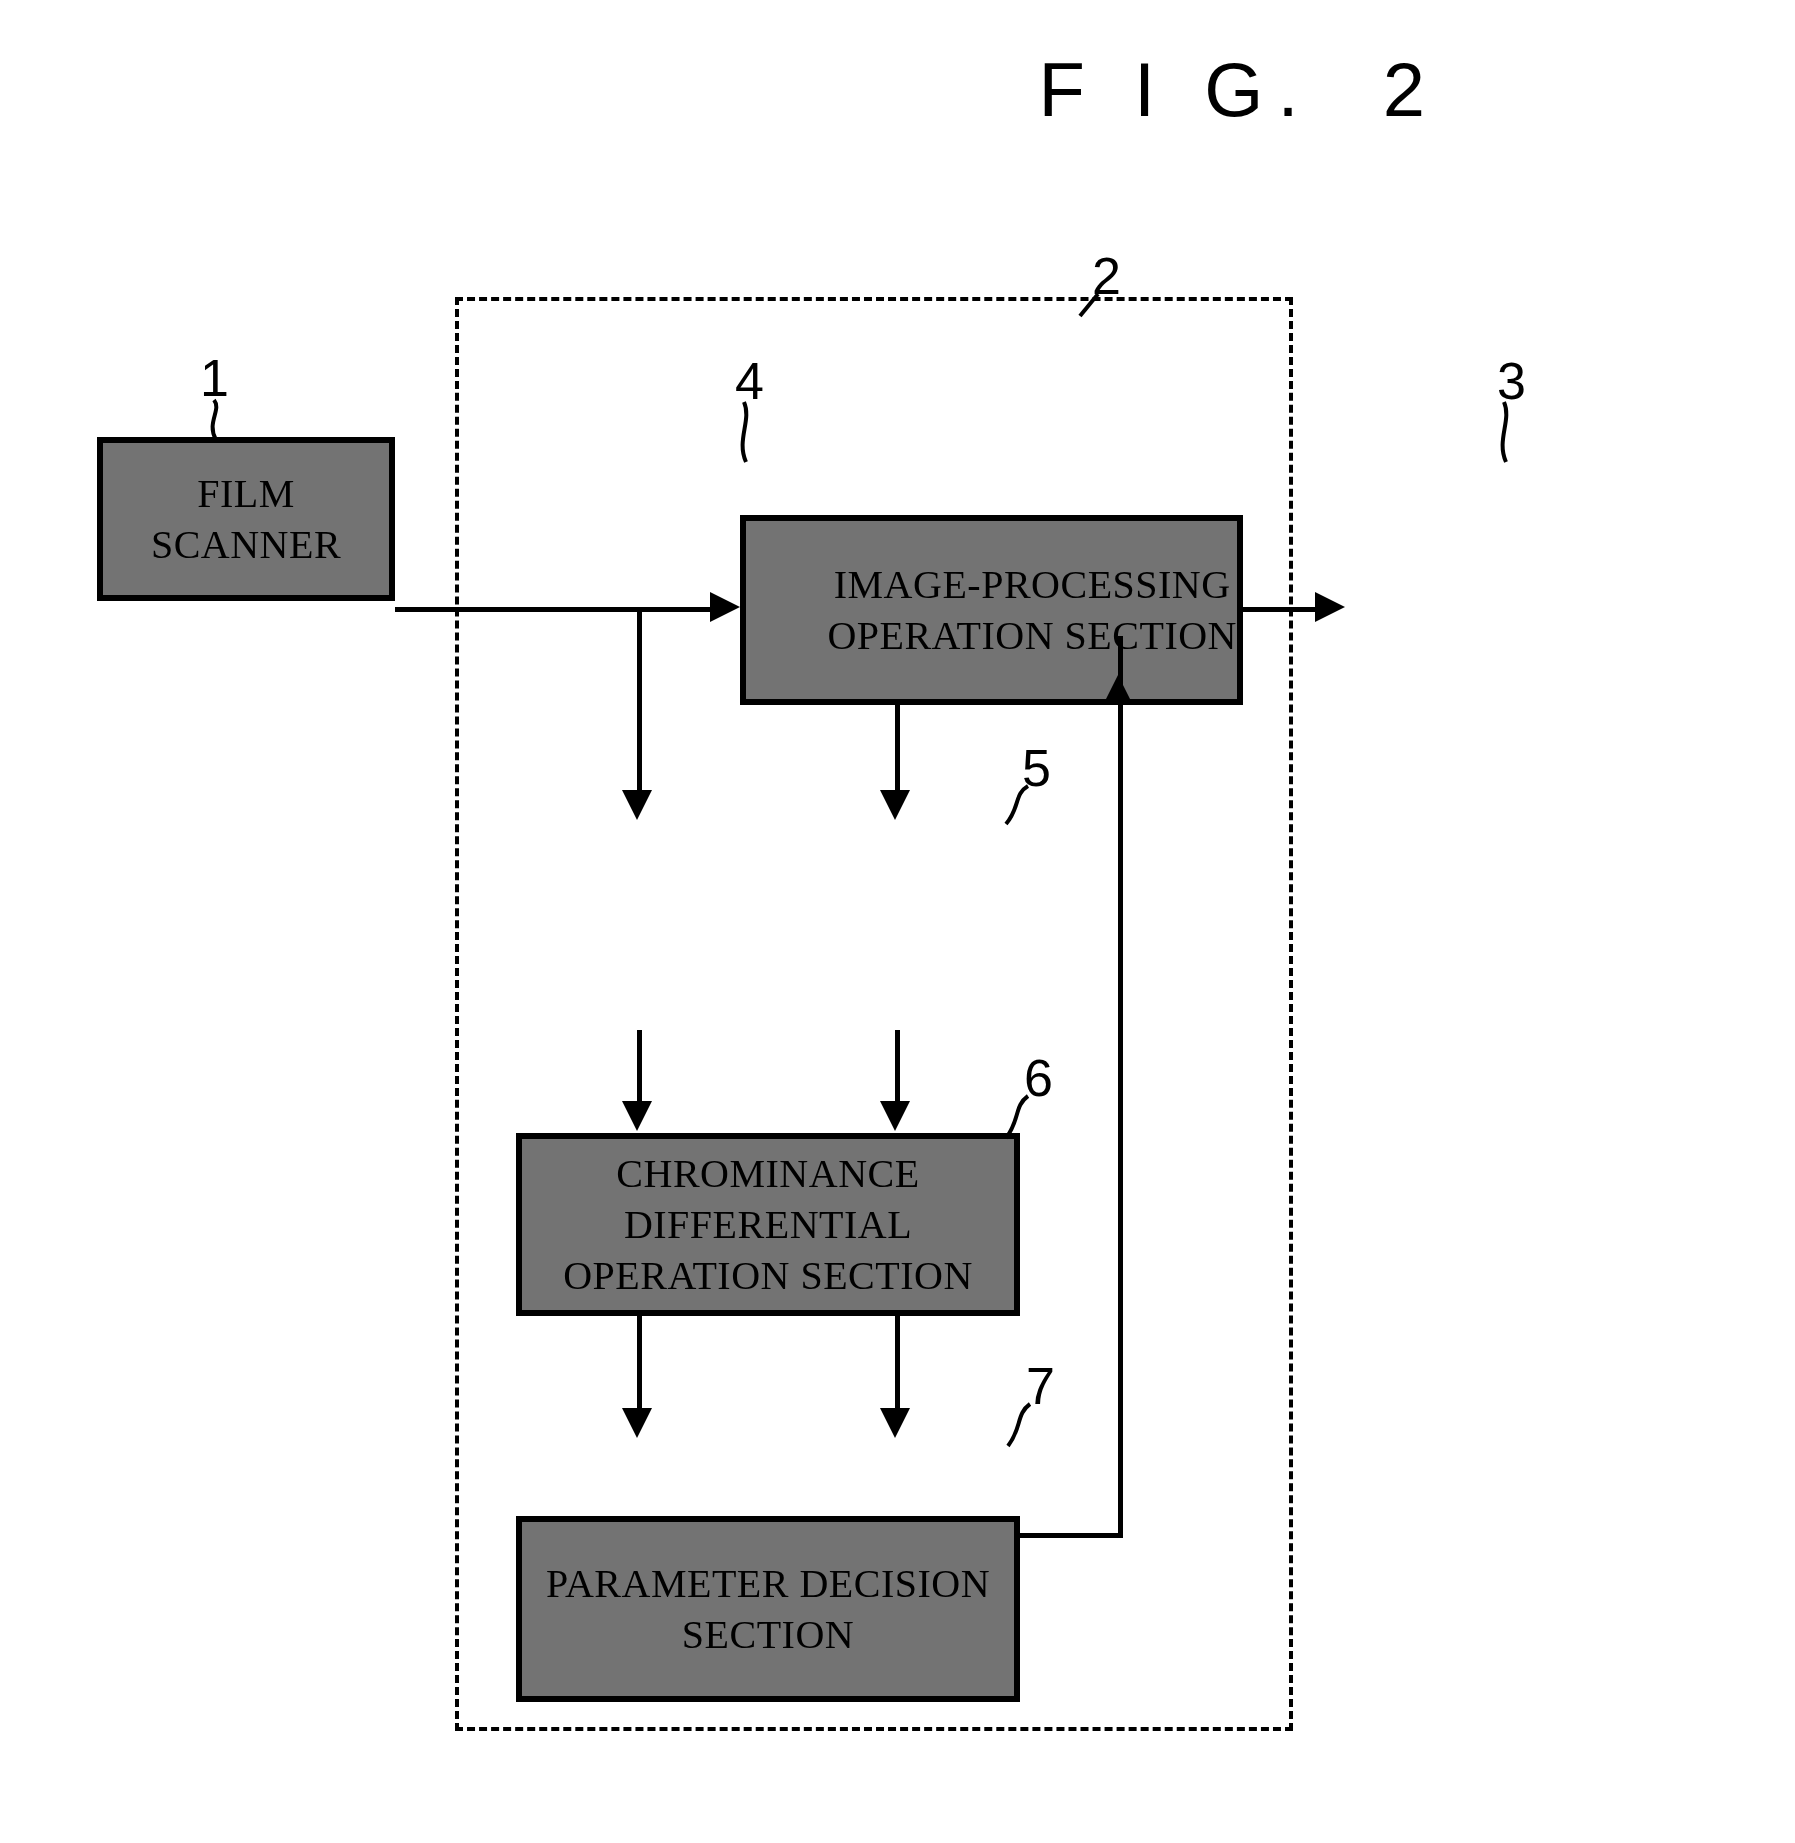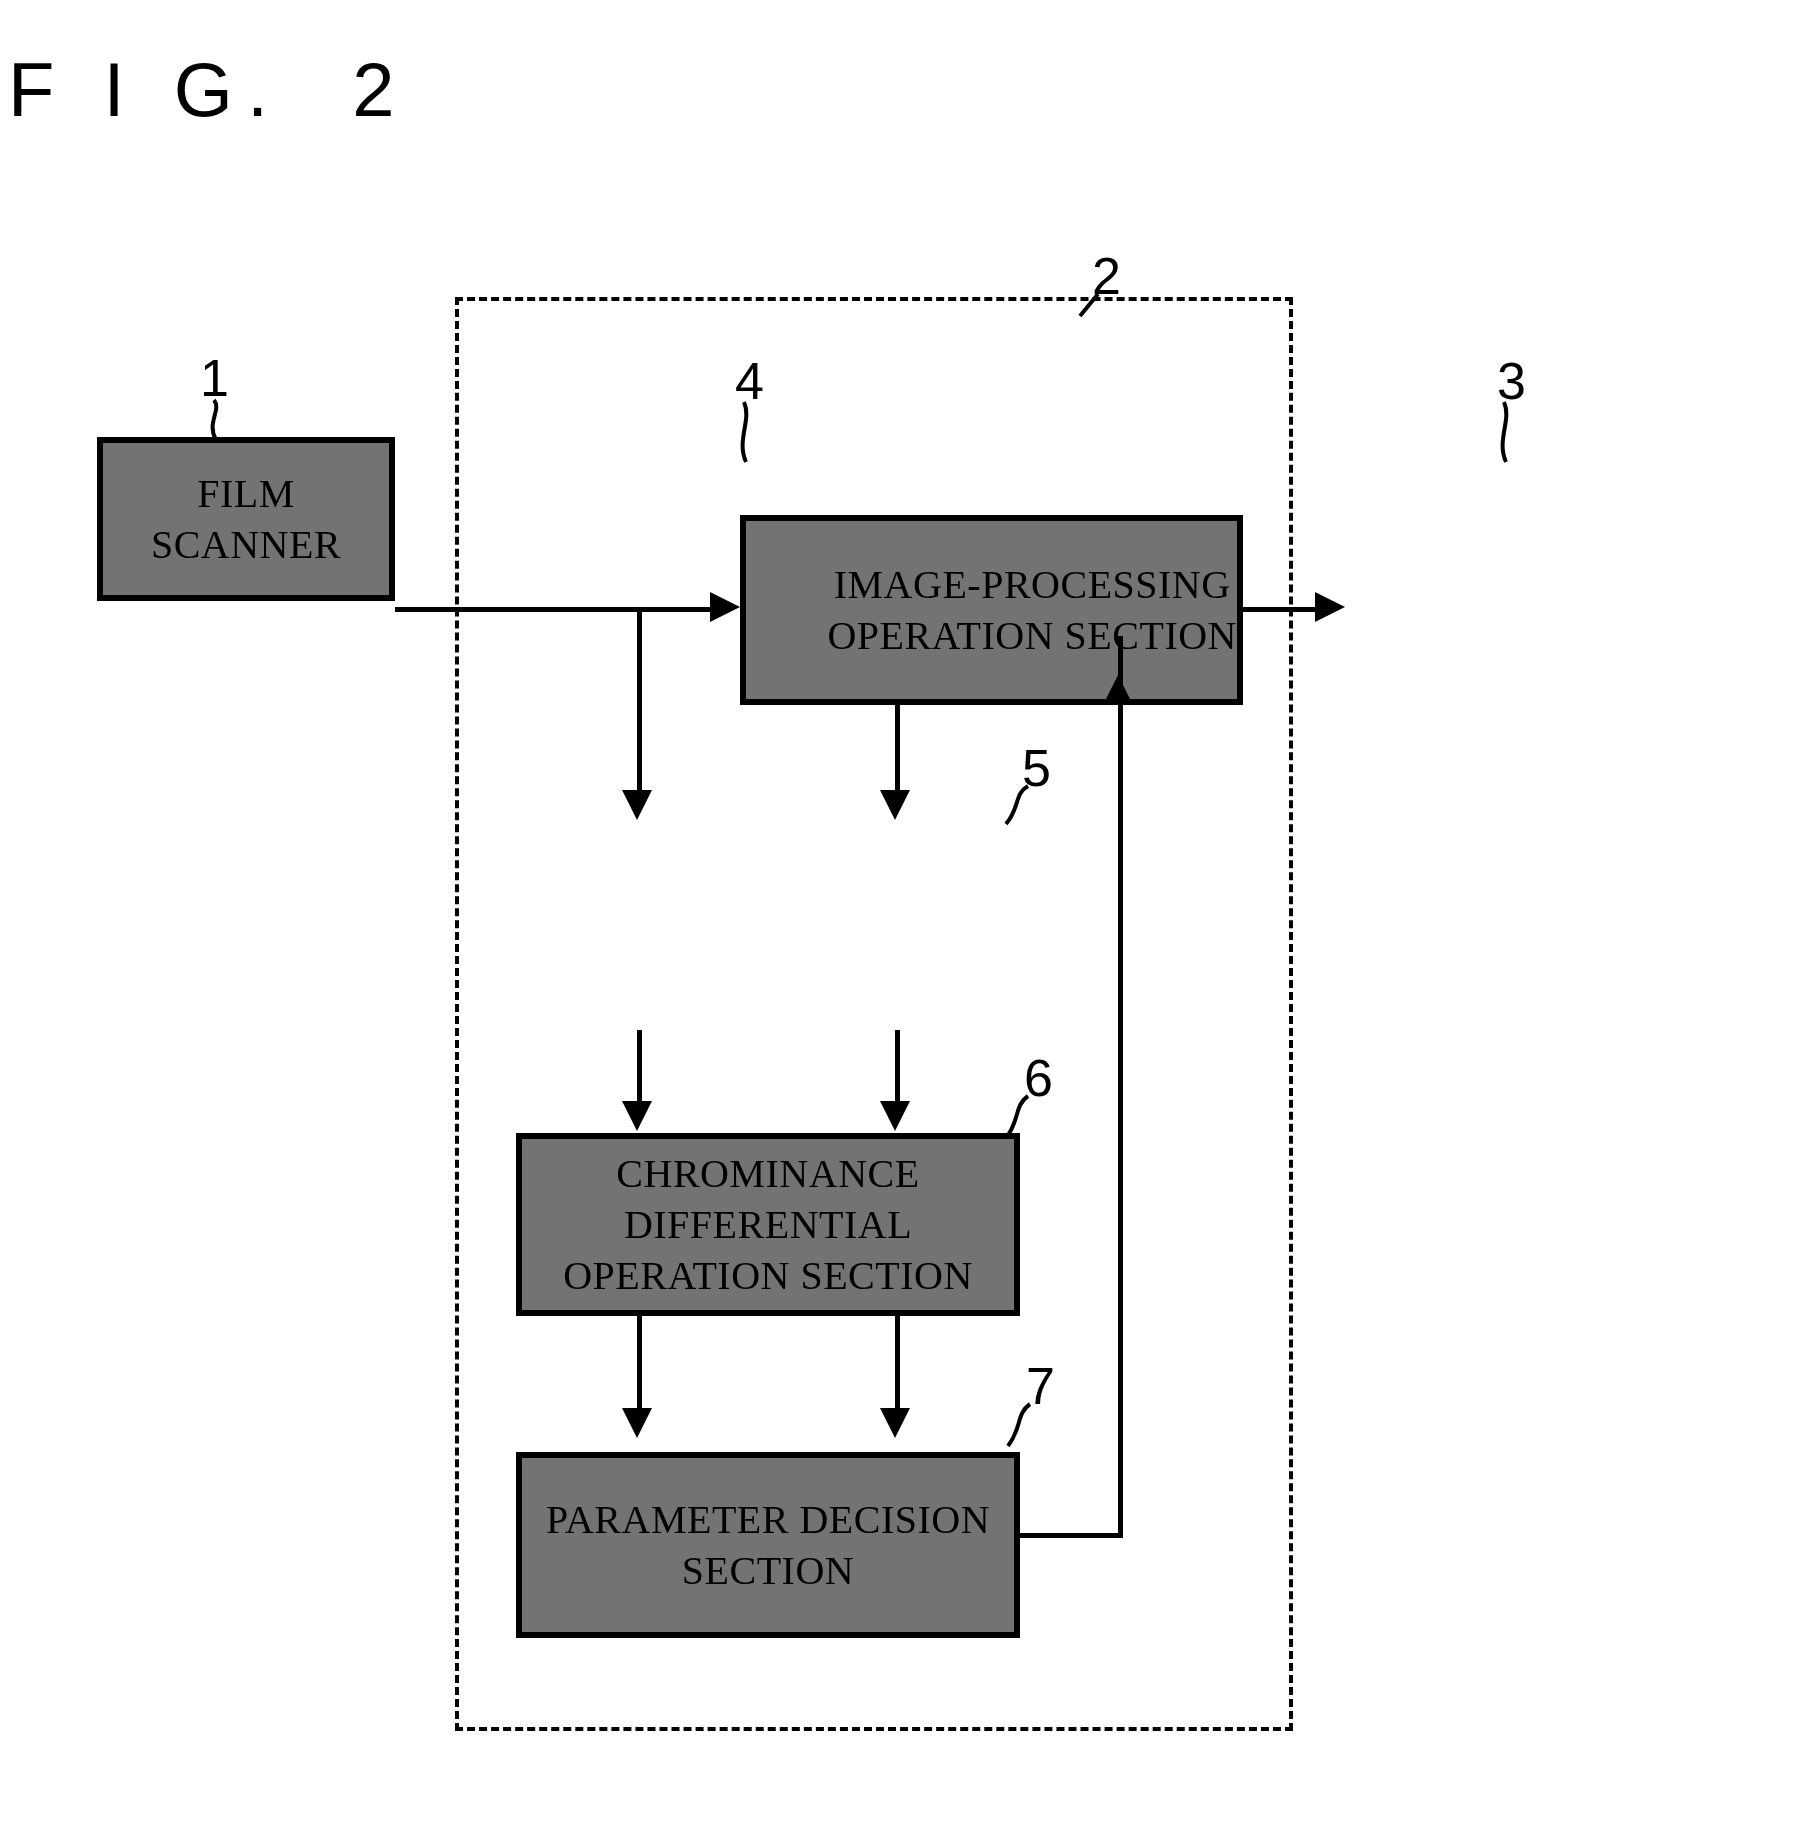--- a/index.html
+++ b/index.html
@@ -16,28 +16,27 @@
     width: 1795px;
     height: 1843px;
     background: #ffffff;
     overflow: hidden;
   }
   .fig-title {
     position: absolute;
     left: 0;
     top: 46px;
     width: 1439px;
-    text-align: left;
+    text-align: right;
     font-family: "Liberation Sans", sans-serif;
     font-size: 76px;
     font-weight: 400;
     letter-spacing: 14px;
     color: #000;
     white-space: pre;
-    padding-left: 8px;
   }
   
   .dashed-box {
     position: absolute;
     border: 4px dashed #000;
     box-sizing: border-box;
     background: transparent;
   }
   
   .node {
@@ -140,21 +139,21 @@
   <div class="node" style="left:516px; top:1133px; width:504px; height:183px;">
     <span>CHROMINANCE
 DIFFERENTIAL
 OPERATION SECTION</span>
   </div>
   <div class="ref" style="left:1024px; top:1052px;">6</div>
   <svg class="lead" style="left:980px; top:1092px; width:60px; height:55px;" viewBox="0 0 60 55">
     <path d="M48 4 C 34 14, 40 28, 26 46" stroke="#000" stroke-width="4" fill="none"></path>
   </svg>
 
-  <div class="node" style="left:516px; top:1452px; width:504px; height:186px;">
+  <div class="node" style="left:516px; top:1516px; width:504px; height:186px;">
     <span>PARAMETER DECISION
 SECTION</span>
   </div>
   <div class="ref" style="left:1026px; top:1360px;">7</div>
   <svg class="lead" style="left:982px; top:1400px; width:60px; height:55px;" viewBox="0 0 60 55">
     <path d="M48 4 C 34 14, 40 28, 26 46" stroke="#000" stroke-width="4" fill="none"></path>
   </svg>
 
   <div class="hline" style="left:395px; top:607px; width:315px;"></div>
   <div class="arrow-right" style="left:710px; top:592px;"></div>

